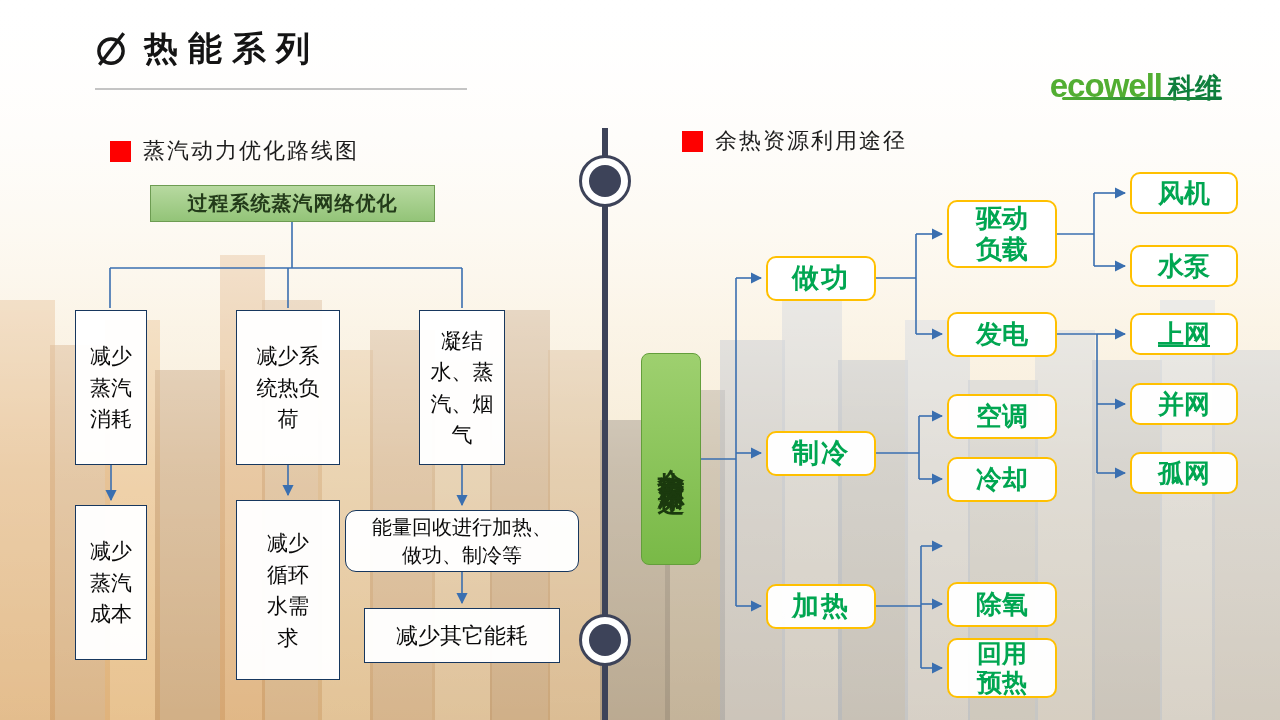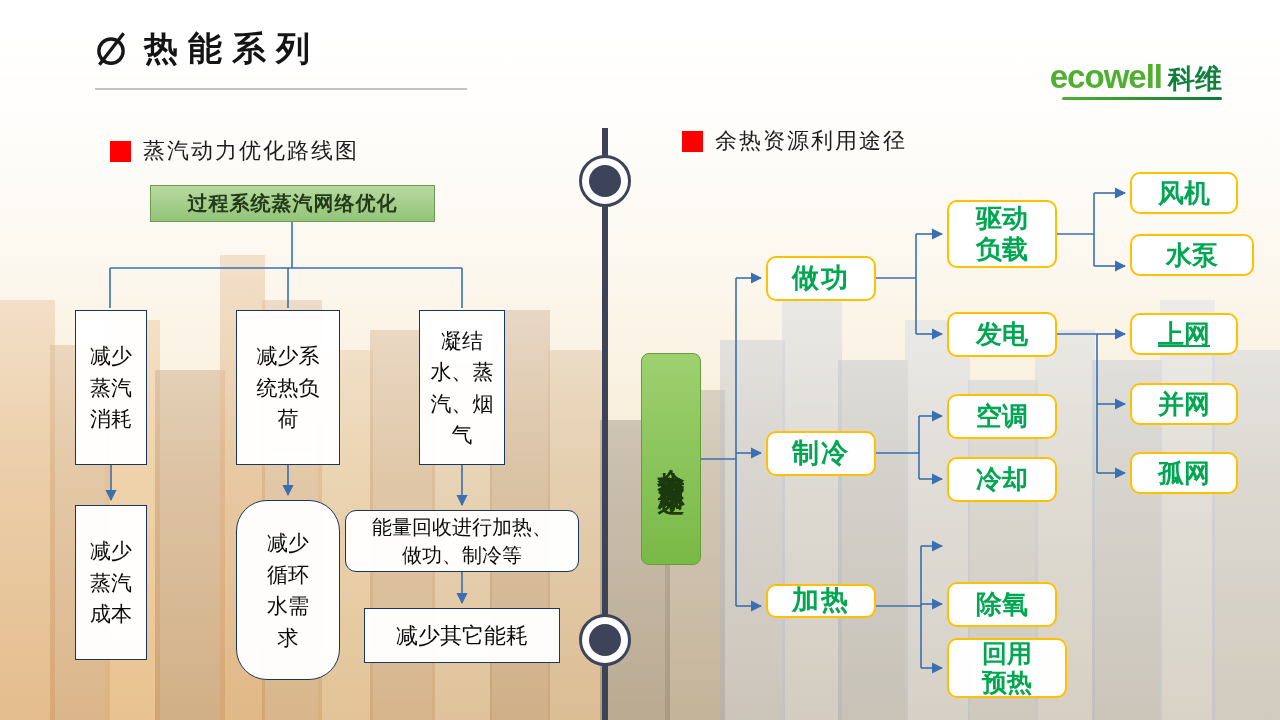--- a/index.html
+++ b/index.html
@@ -9,21 +9,21 @@
   .bg,.connectors{position:absolute;left:0;top:0;pointer-events:none;}
   .bg{z-index:0;}
   .connectors{z-index:2;}
   .content{position:absolute;inset:0;z-index:3;}
 
   
   .title-wrap{position:absolute;left:92px;top:26px;display:flex;align-items:center;gap:14px;}
   .page-title{font-size:34px;font-weight:800;letter-spacing:10px;color:#141414;margin:0;}
   .title-rule{position:absolute;left:95px;top:88px;width:372px;height:2px;background:#c4c4c4;}
   .logo{position:absolute;right:58px;top:58px;display:flex;align-items:baseline;gap:6px;}
-  .logo .brand{font-size:33px;font-weight:800;color:#52ae32;letter-spacing:-1px;}
+  .logo .brand{font-size:33px;font-weight:800;color:#52ae32;letter-spacing:-1px;margin-top:9px;}
   .logo .company{font-size:27px;font-weight:800;color:#0e7f3c;}
   .logo-rule{position:absolute;right:58px;top:97px;width:160px;height:3px;
              background:linear-gradient(90deg,#52ae32,#0b7a3c);border-radius:2px;}
 
   
   .sec-head{position:absolute;display:flex;align-items:center;gap:12px;}
   .red-sq{width:21px;height:21px;background:#fe0000;flex:0 0 auto;}
   .sec-label{font-size:22px;color:#1d1d1d;letter-spacing:2px;}
 
   
@@ -190,65 +190,65 @@
     <div class="lbox" style="left:236px;top:310px;width:104px;height:155px;padding:0 12px;">
       <span>减少系统热负荷</span>
     </div>
     <div class="lbox" style="left:419px;top:310px;width:86px;height:155px;padding:0 10px;">
       <span>凝结水、蒸汽、烟气</span>
     </div>
 
     <div class="lbox" style="left:75px;top:505px;width:72px;height:155px;padding:0 14px;">
       <span>减少蒸汽成本</span>
     </div>
-    <div class="lbox" style="left:236px;top:500px;width:104px;height:180px;padding:0 30px;border-radius:31px;">
+    <div class="lbox" style="left:236px;top:500px;width:104px;height:180px;padding:0 30px;">
       <span>减少循环水需求</span>
     </div>
     <div class="lbox" style="left:345px;top:510px;width:234px;height:62px;padding:16px 24px;font-size:20px;line-height:1.4;border-radius:11px;">
       <span>能量回收进行加热、做功、制冷等</span>
     </div>
     <div class="lbox" style="left:364px;top:608px;width:196px;height:55px;font-size:22px;">
       <span>减少其它能耗</span>
     </div>
 
     <div class="root-right">余热资源用途</div>
 
     <div class="gbox l1" style="left:766px;top:256px;width:110px;height:45px;">
       <span>做功</span>
     </div>
     <div class="gbox l1" style="left:766px;top:431px;width:110px;height:45px;">
       <span>制冷</span>
     </div>
-    <div class="gbox l1" style="left:766px;top:584px;width:110px;height:34px;">
+    <div class="gbox l1" style="left:766px;top:584px;width:110px;height:45px;">
       <span>加热</span>
     </div>
 
     <div class="gbox" style="left:947px;top:200px;width:110px;height:68px;padding:0 27px;">
       <span>驱动负载</span>
     </div>
     <div class="gbox" style="left:947px;top:312px;width:110px;height:45px;">
       <span>发电</span>
     </div>
     <div class="gbox" style="left:947px;top:394px;width:110px;height:45px;">
       <span>空调</span>
     </div>
     <div class="gbox" style="left:947px;top:457px;width:110px;height:45px;">
       <span>冷却</span>
     </div>
     <div class="gbox" style="left:947px;top:582px;width:110px;height:45px;">
       <span>除氧</span>
     </div>
-    <div class="gbox" style="left:947px;top:638px;width:120px;height:60px;padding:4px 27px;font-size:25px;">
+    <div class="gbox" style="left:947px;top:638px;width:110px;height:60px;padding:4px 27px;font-size:25px;">
       <span>回用预热</span>
     </div>
 
     <div class="gbox" style="left:1130px;top:172px;width:108px;height:42px;">
       <span>风机</span>
     </div>
-    <div class="gbox" style="left:1130px;top:234px;width:124px;height:42px;">
+    <div class="gbox" style="left:1130px;top:245px;width:108px;height:42px;">
       <span>水泵</span>
     </div>
     <div class="gbox" style="left:1130px;top:313px;width:108px;height:42px;text-decoration:underline;">
       <span>上网</span>
     </div>
     <div class="gbox" style="left:1130px;top:383px;width:108px;height:42px;">
       <span>并网</span>
     </div>
     <div class="gbox" style="left:1130px;top:452px;width:108px;height:42px;">
       <span>孤网</span>

